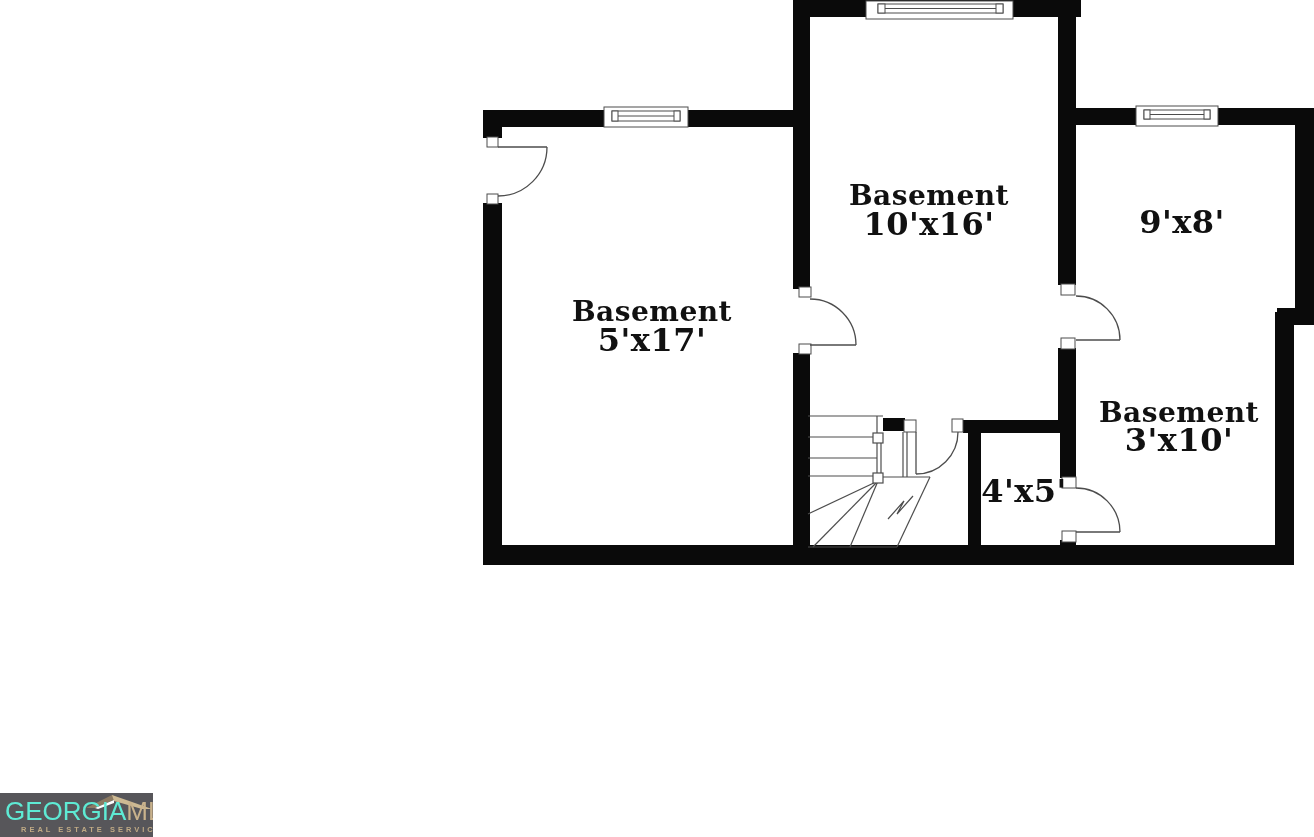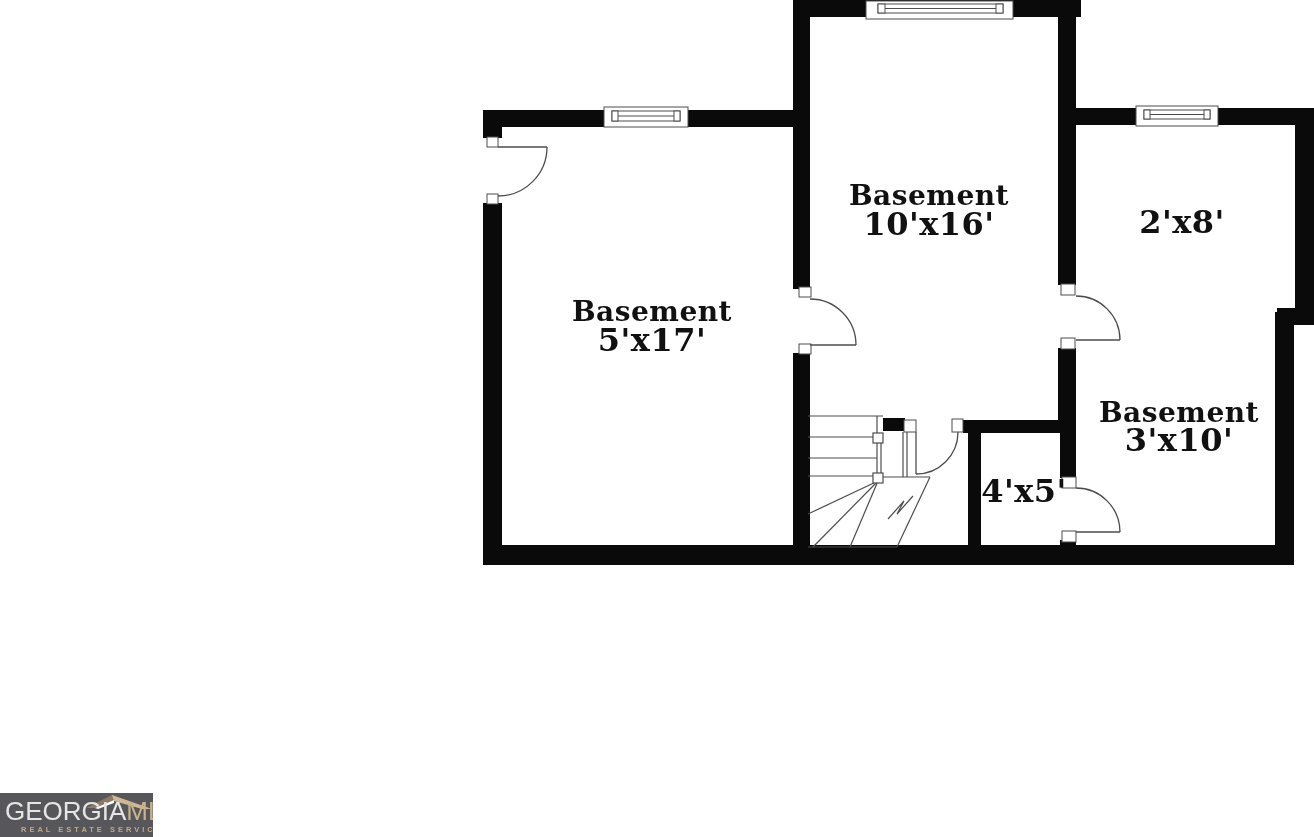--- a/index.html
+++ b/index.html
@@ -30,21 +30,21 @@
     background:#57565a;
     overflow:hidden;
     font-family:"Liberation Sans", sans-serif;
   }
   .logo .roof{position:absolute;left:84px;top:1px;width:70px;height:16px;}
   .logo .brand{
     position:absolute;left:5px;top:5px;
     font-size:26px;font-weight:normal;letter-spacing:0px;line-height:1;
     white-space:nowrap;
   }
-  .logo .brand .georgia{color:#e5e5e5;}
+  .logo .brand .georgia{color:#5eead4;}
   .logo .brand .mls{color:#c9b28c;}
   .logo .tagline{
     position:absolute;left:21px;top:32px;
     font-size:7.5px;color:#c0aa85;
     letter-spacing:3px;font-weight:bold;
     white-space:nowrap;
   }
 </style>
 </head>
 <body>
@@ -183,21 +183,21 @@
       </g>
     </g>
   </svg>
 
   <div class="room-label room-name" style="left:652px;top:312px">Basement</div>
   <div class="room-label room-dims" style="left:652px;top:340px">5'x17'</div>
 
   <div class="room-label room-name" style="left:929px;top:196px">Basement</div>
   <div class="room-label room-dims" style="left:929px;top:224px">10'x16'</div>
 
-  <div class="room-label room-dims" style="left:1182px;top:222px">2'x8'</div>
+  <div class="room-label room-dims" style="left:1182px;top:222px">9'x8'</div>
 
   <div class="room-label room-name" style="left:1179px;top:413px">Basement</div>
   <div class="room-label room-dims" style="left:1179px;top:440px">3'x10'</div>
 
   <div class="room-label room-dims" style="left:1024px;top:491px">4'x5'</div>
 
   <div class="logo">
     <svg class="roof" viewBox="0 0 70 16" xmlns="http://www.w3.org/2000/svg">
       <polygon points="2,14 28,1 34,4 11,14" fill="#8c7a62"></polygon>
       <polygon points="28,1 68,15 58,15 30,7" fill="#cdb993"></polygon>

